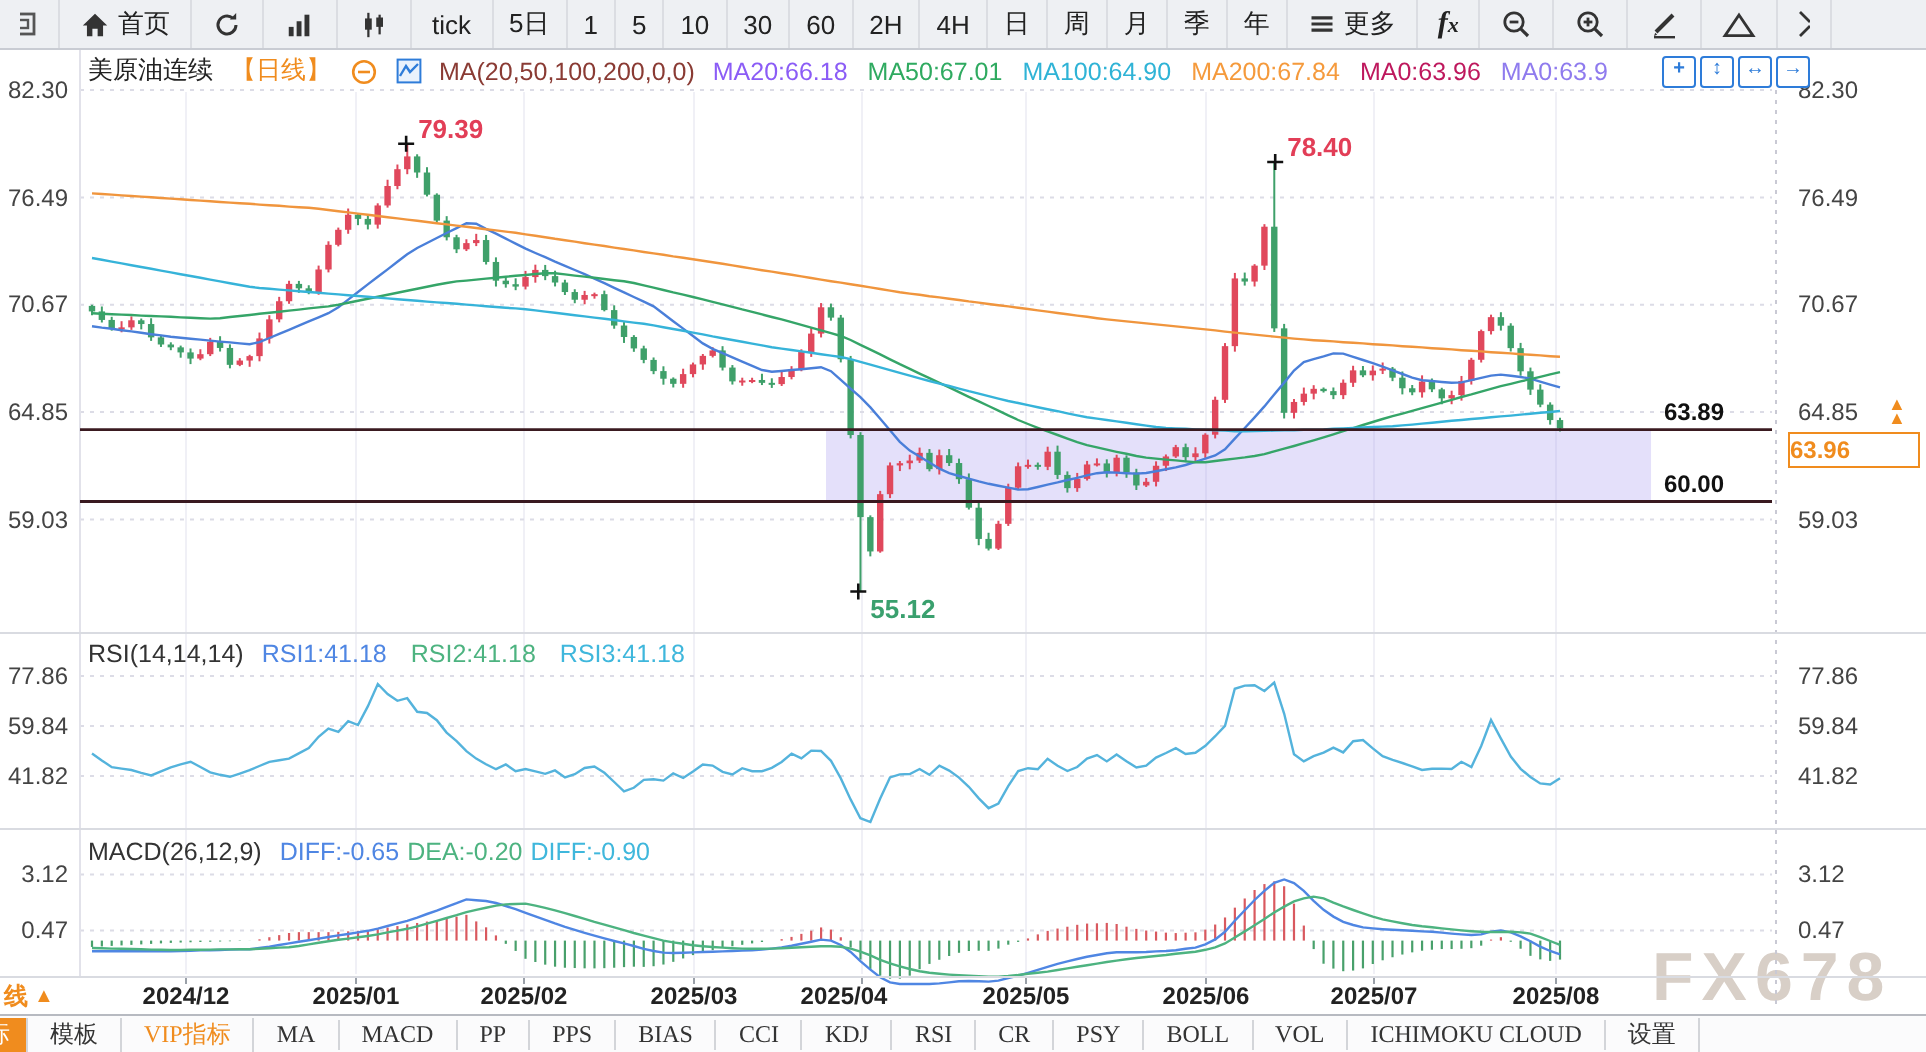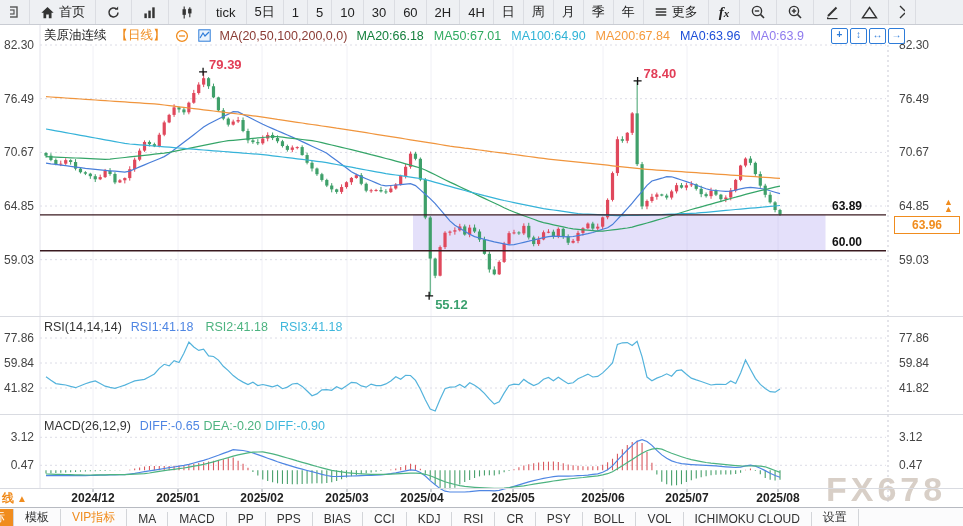--- a/index.html
+++ b/index.html
@@ -18,42 +18,42 @@
   #chart-svg{position:absolute;left:0;top:0;z-index:5;}
   .hsep{position:absolute;left:0;right:0;height:1px;background:#d9dbe1;z-index:6;}
   .lbl{position:absolute;z-index:10;white-space:nowrap;}
   .ytick{font-size:12px;color:#444;height:14px;line-height:14px;}
   .ytl{left:0;width:34px;text-align:right;}
   .ytr{left:899px;}
   .xlbl{top:491px;font-weight:bold;color:#222;font-size:12px;transform:translateX(-50%);}
   .anno{font-weight:bold;font-size:13px;}
   .lvl{width:52px;text-align:left;font-weight:bold;color:#111;font-size:12px;}
   .badge{left:894px;top:216px;width:64px;height:16px;border:1px solid #f08c1e;color:#f08c1e;
-    font-weight:bold;font-size:12px;text-align:center;line-height:16px;background:#fff;}
+    font-weight:bold;font-size:12px;line-height:16px;background:#fff;}
   .dblarrow{left:944px;top:199px;color:#f08c1e;font-size:9px;line-height:7px;text-align:center;}
   .watermark{left:826px;top:470px;font-size:34px;font-weight:bold;color:#d8cfc7;letter-spacing:4px;z-index:1;}
 
   
   .legend{position:absolute;left:44px;display:flex;align-items:center;gap:9px;z-index:12;font-size:12.5px;}
   .legend .sym{color:#222;}
   .legend .per{color:#f08c1e;}
   .legend .formula{color:#8a3b34;}
   .mav{font-size:12.5px;}
 
   .controls{position:absolute;left:831px;top:28px;display:flex;gap:2px;z-index:12;}
   .ctl{width:15px;height:14px;border:1px solid #2e7cd9;border-radius:2px;background:#fff;color:#2e7cd9;
     font-size:10px;line-height:12px;text-align:center;cursor:pointer;font-weight:bold;}
 
   
   .bl-badge{position:absolute;left:2px;top:490px;color:#f08c1e;font-weight:bold;font-size:12px;z-index:12;display:flex;gap:3px;align-items:center;}
   .bl-badge .tri{font-size:10px;}
 
   
   .tabs{position:absolute;left:0;bottom:0;right:0;height:18px;background:#fbfbfc;border-top:1px solid #b7bac1;
-    display:flex;align-items:flex-end;z-index:30;font-size:12px;}
+    display:flex;align-items:center;z-index:30;font-size:12px;font-family:Liberation Serif, serif;}
   .tab{display:flex;align-items:center;padding:0 11px;border-right:1px solid #d3d5d9;color:#333;cursor:pointer;}
   .tab.accent{color:#f08c1e;}
   .tab.partial{padding:0;width:13px;background:#f08c1e;color:#fff;overflow:hidden;}
   .tab.partial span{margin-left:-7px;}
 </style>
 </head>
 <body>
 
 <div id="app">
 
@@ -710,25 +710,25 @@
         </svg>
     </span>
     <span style="display:inline-flex">
       <svg width="13" height="13" viewBox="0 0 13 13">
           <rect x="0.8" y="0.8" width="11.4" height="11.4" fill="#eaf2fc" stroke="#2e7cd9" stroke-width="1"></rect>
           <path d="M2 9 L5 4 L7 7 L11 3" fill="none" stroke="#2e7cd9" stroke-width="1.2"></path>
         </svg>
     </span>
     <span class="formula">MA(20,50,100,200,0,0)</span>
     <span id="ma-values" style="display:inline-flex;gap:10px">
-        <span class="mav" style="color: #15803d;">MA20:66.18</span>
+        <span class="mav" style="color: #8b5cf6;">MA20:66.18</span>
         <span class="mav" style="color: rgb(47, 170, 96);">MA50:67.01</span>
         <span class="mav" style="color: rgb(47, 179, 214);">MA100:64.90</span>
         <span class="mav" style="color: rgb(245, 154, 60);">MA200:67.84</span>
-        <span class="mav" style="color: #1d4ed8;">MA0:63.96</span>
+        <span class="mav" style="color: #be185d;">MA0:63.96</span>
         <span class="mav" style="color: rgb(143, 123, 238);">MA0:63.9</span>
       </span>
   </div>
 
   <div class="controls" id="chart-controls">
       <div class="ctl">+</div>
       <div class="ctl">↕</div>
       <div class="ctl">↔</div>
       <div class="ctl">→</div>
     </div>

